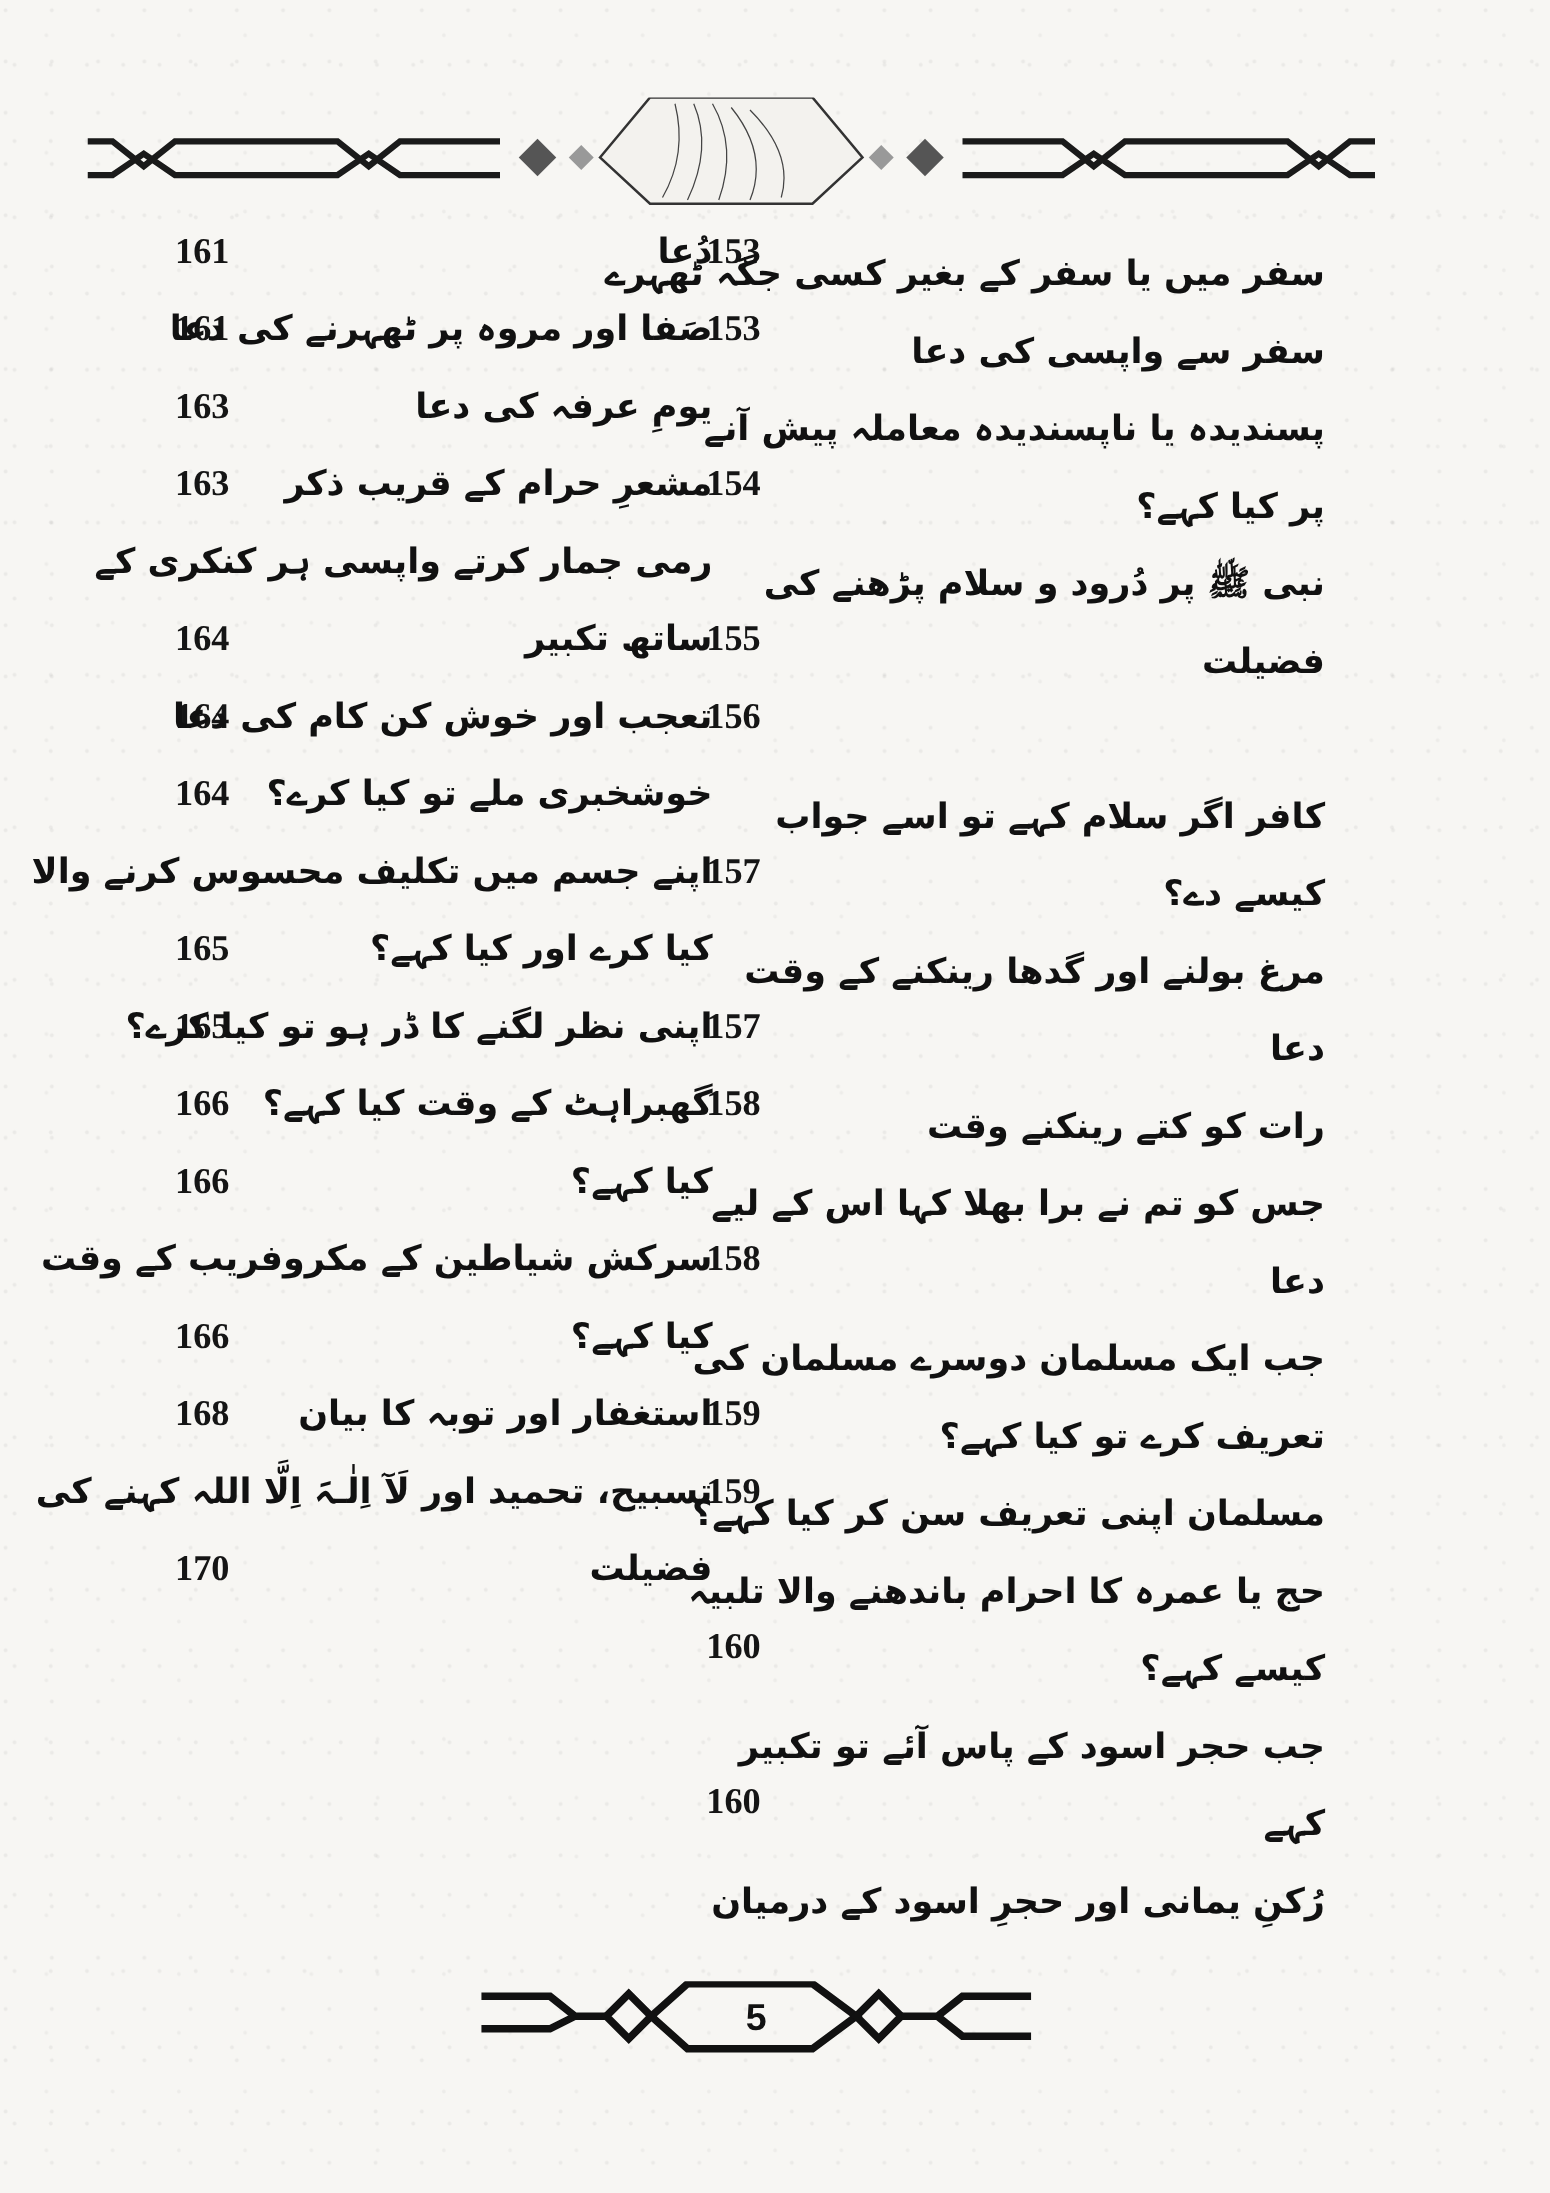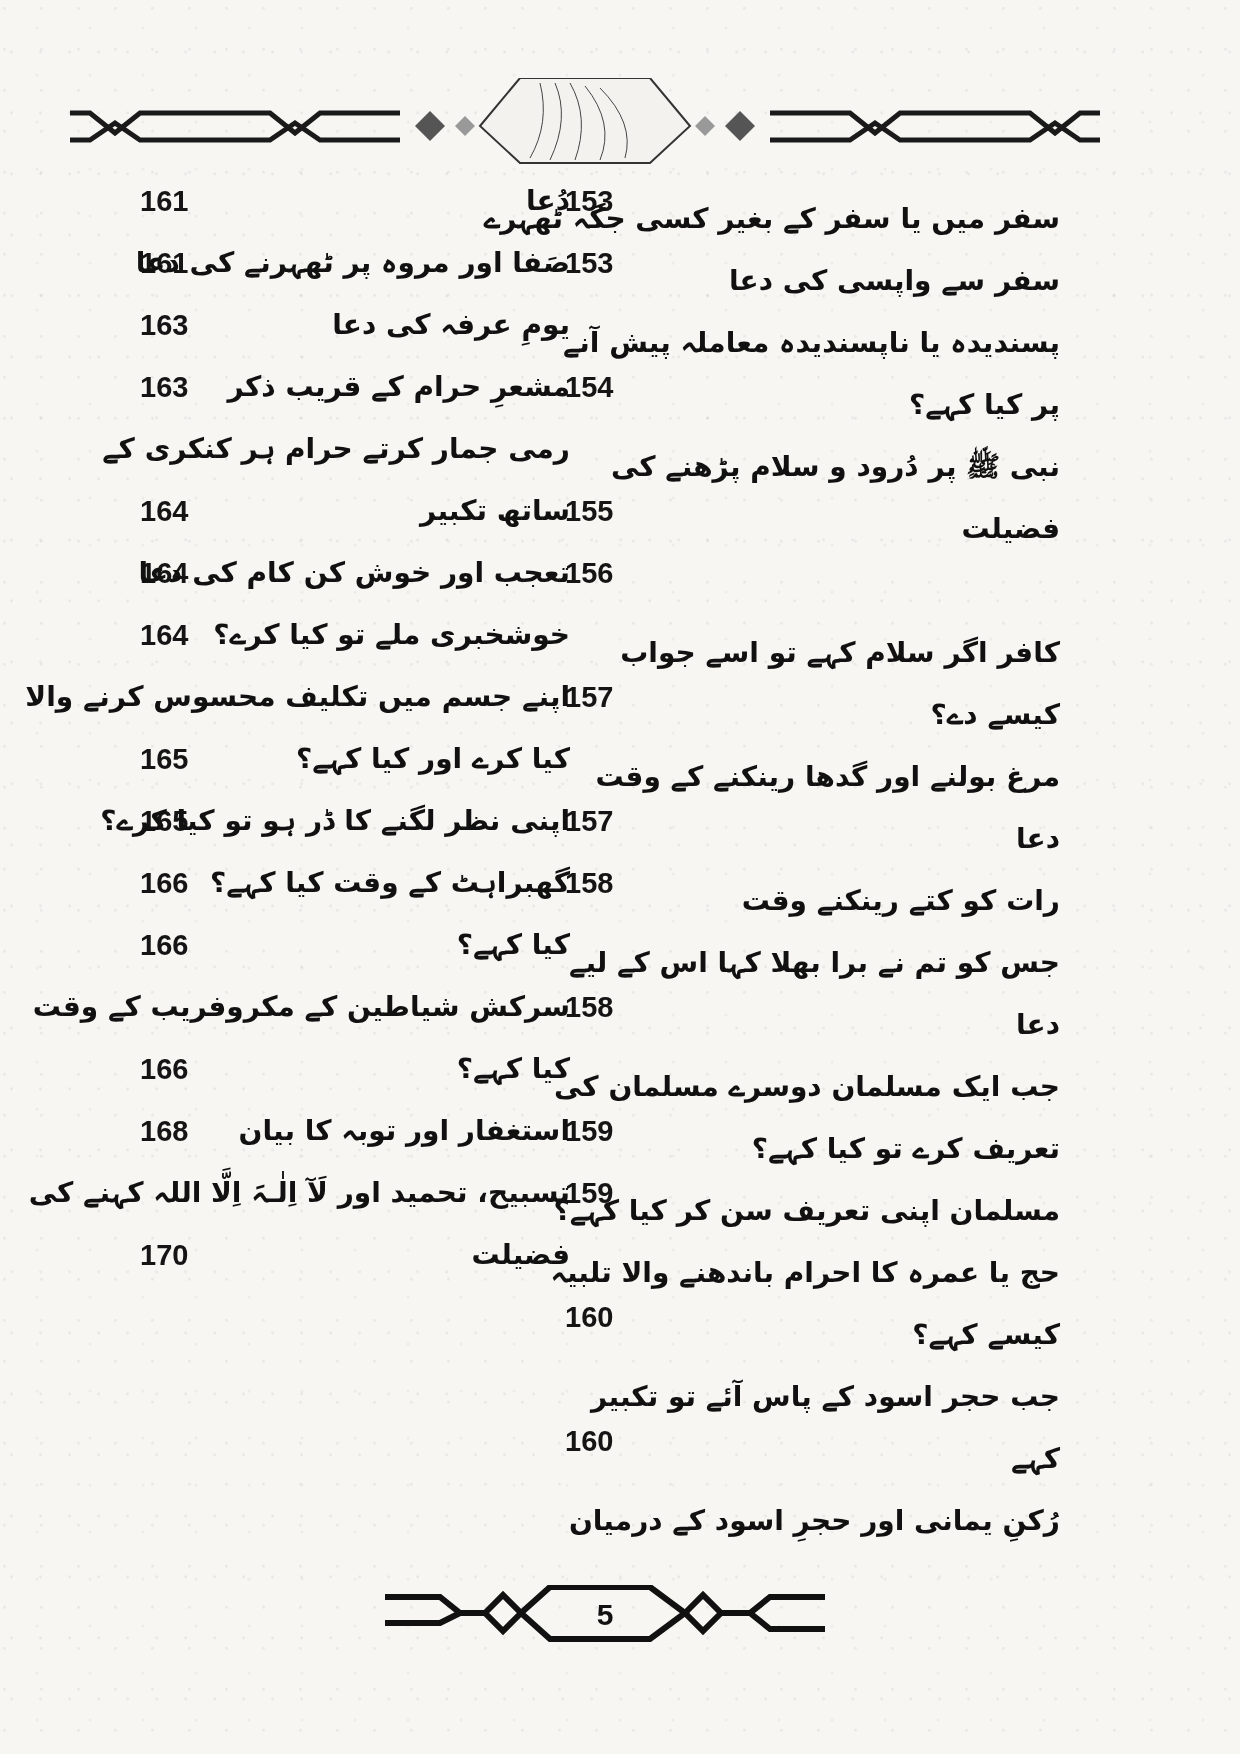--- a/index.html
+++ b/index.html
@@ -28,21 +28,21 @@
   .col-right { left: 565px; width: 495px; }
   .col-left  { left: 140px; width: 430px; }
   .entry { position: relative; direction: rtl; }
   .entry-line {
     position: relative; height: 62px; line-height: 62px;
     font-family: "DejaVu Sans", sans-serif; font-size: 28px; font-weight: bold;
     text-align: right; white-space: nowrap;
   }
   .pg {
     position: absolute; left: 0; top: 0; direction: ltr;
-    font-family: Liberation Sans, sans-serif; font-weight: bold; font-size: 29px;
+    font-family: Liberation Serif, serif; font-weight: bold; font-size: 29px;
     color: #151515;
   }
   .col-right .entry-line { padding-right: 0; }
   .col-right .txt { position: absolute; right: 0; top: 18px; }
   .col-left .txt { position: absolute; right: 0; top: 0; }
 </style>
 </head>
 <body>
 
 <div class="speckle"></div>
@@ -220,21 +220,21 @@
 
   <div class="entry">
     <div class="entry-line">
         <span class="pg">163</span>
         <span class="txt">مشعرِ حرام کے قریب ذکر</span>
       </div>
   </div>
 
   <div class="entry">
     <div class="entry-line">
-        <span class="txt">رمی جمار کرتے حرام ہر کنکری کے</span>
+        <span class="txt">رمی جمار کرتے واپسی ہر کنکری کے</span>
       </div>
     <div class="entry-line">
         <span class="pg">164</span>
         <span class="txt">ساتھ تکبیر</span>
       </div>
   </div>
 
   <div class="entry">
     <div class="entry-line">
         <span class="pg">164</span>

